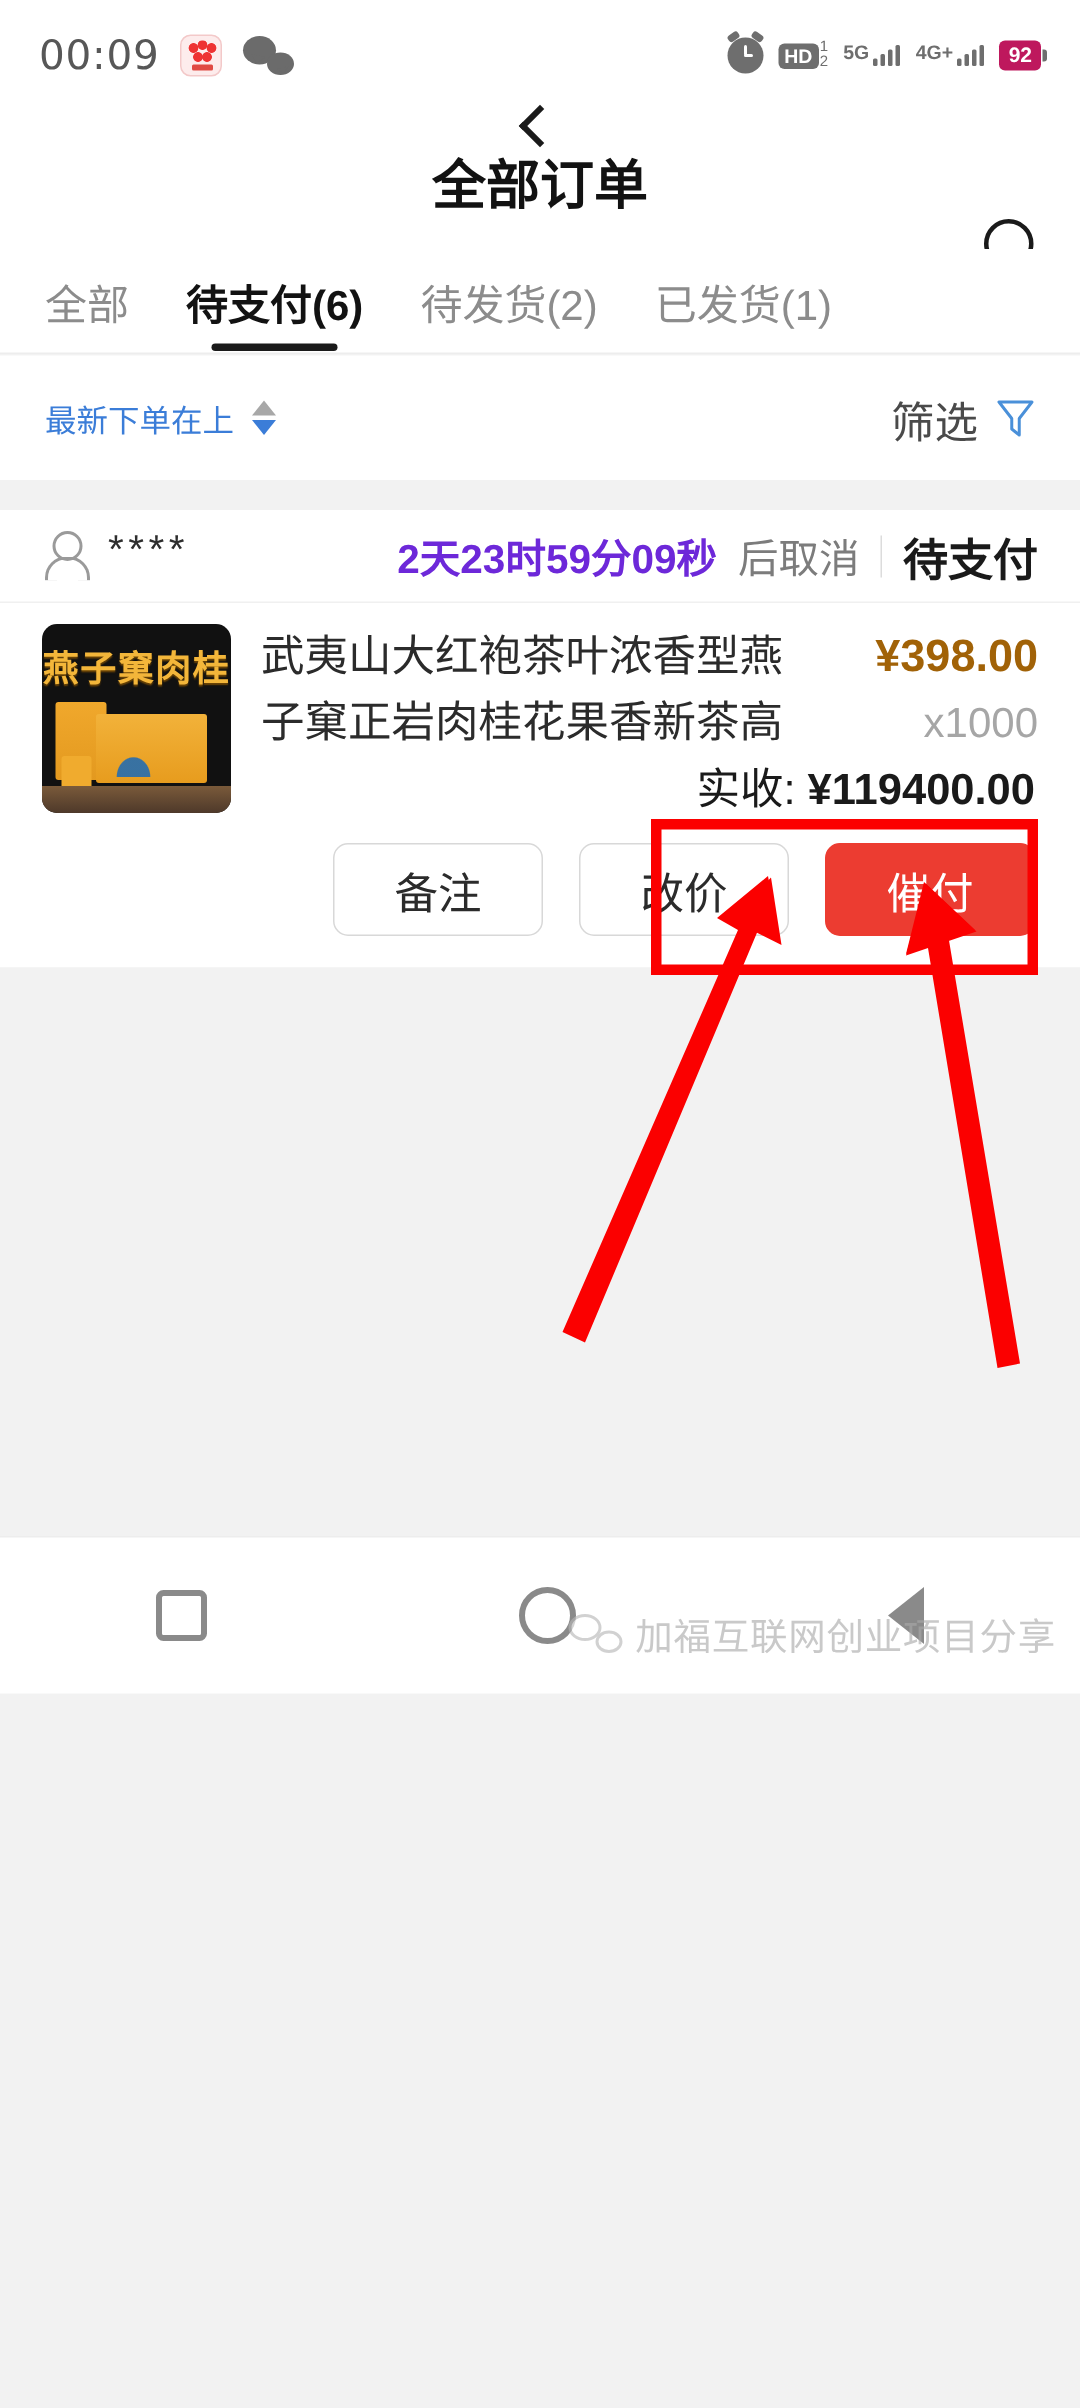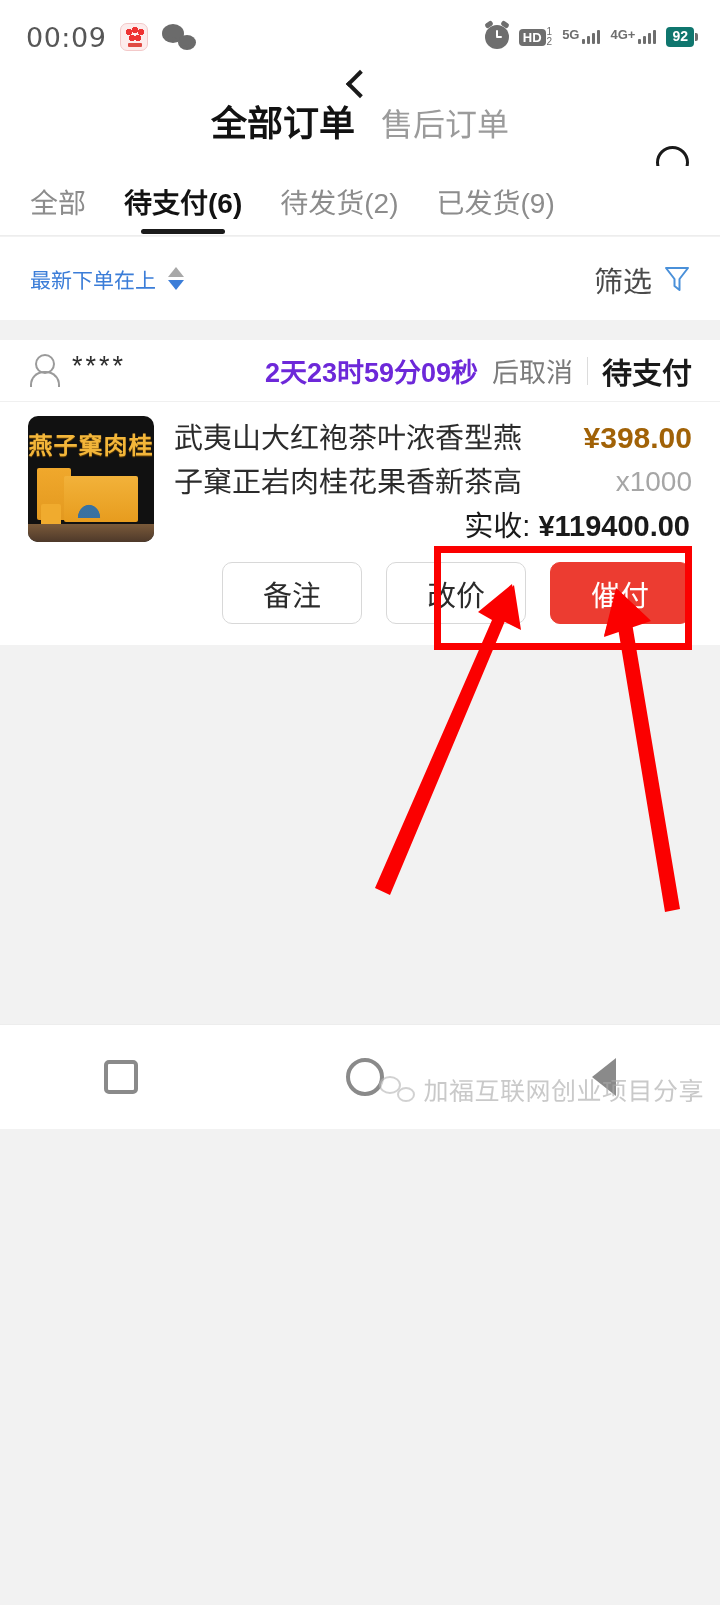--- a/index.html
+++ b/index.html
@@ -98,21 +98,21 @@
     font-size:13px; font-weight:700; color:#6e6e6e; margin-right:1px;
     line-height:1; position:relative; top:-3px;
   }
   .ic-sig .bars{ display:flex; align-items:flex-end; gap:1.5px; }
   .ic-sig .bars span{ width:3.5px; background:#6e6e6e; border-radius:1px; }
   .ic-sig .bars span:nth-child(1){height:5px}
   .ic-sig .bars span:nth-child(2){height:8px}
   .ic-sig .bars span:nth-child(3){height:11px}
   .ic-sig .bars span:nth-child(4){height:14px}
   .ic-batt{
-    position:relative; background:#0f766e; color:#fff;
+    position:relative; background:#be185d; color:#fff;
     font-size:14px; font-weight:700;
     border-radius:4px; padding:2px 6px; line-height:1.1;text-align:right;
   }
   .ic-batt::after{
     content:""; position:absolute; right:-4px; top:6px;
     width:3px; height:8px; background:#6e6e6e; border-radius:0 2px 2px 0;
   }
 
   
   .navbar{
@@ -407,33 +407,32 @@
       <div class="ic-batt">92</div>
     </div>
   </div>
 
   <div class="navbar">
     <div class="nav-back">
       <span></span>
     </div>
     <div class="nav-titles">
       <div class="nav-title-main">全部订单</div>
-      <div class="nav-title-sub">售后订单</div>
     </div>
     <div class="nav-search">
       <span class="mag"></span>
       <span class="lbl">搜索</span>
     </div>
   </div>
 
   <div class="tabs">
     <div class="tab">全部</div>
     <div class="tab active">待支付(6)</div>
     <div class="tab">待发货(2)</div>
-    <div class="tab">已发货(9)</div>
+    <div class="tab">已发货(1)</div>
   </div>
 
   <div class="sortbar">
     <div class="sort-left">
       <span class="sort-label">最新下单在上</span>
       <span class="sort-arrows">
         <span class="up"></span>
           <span class="down"></span>
       </span>
     </div>

